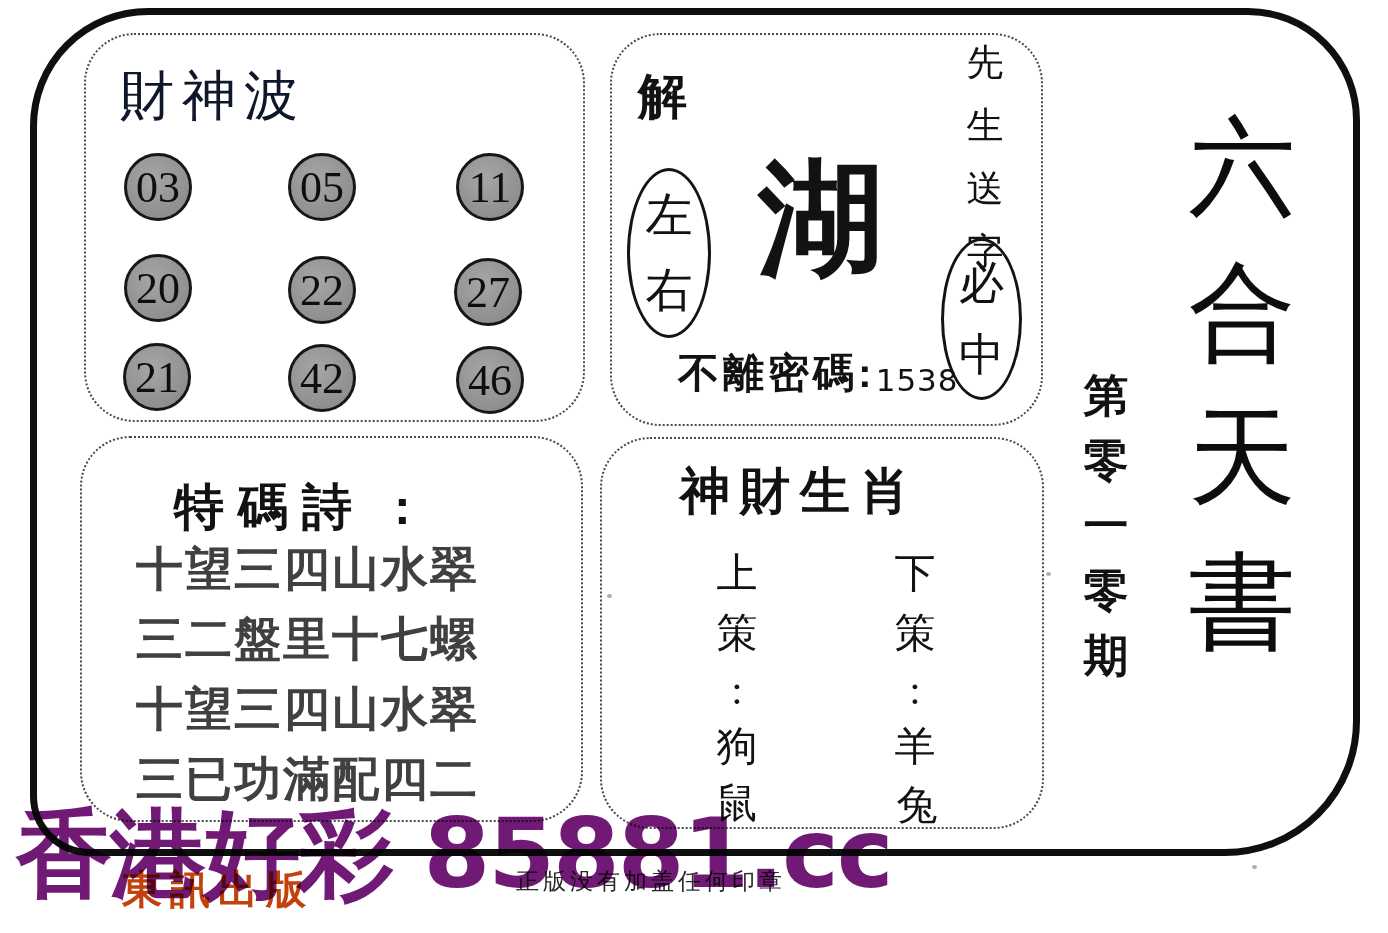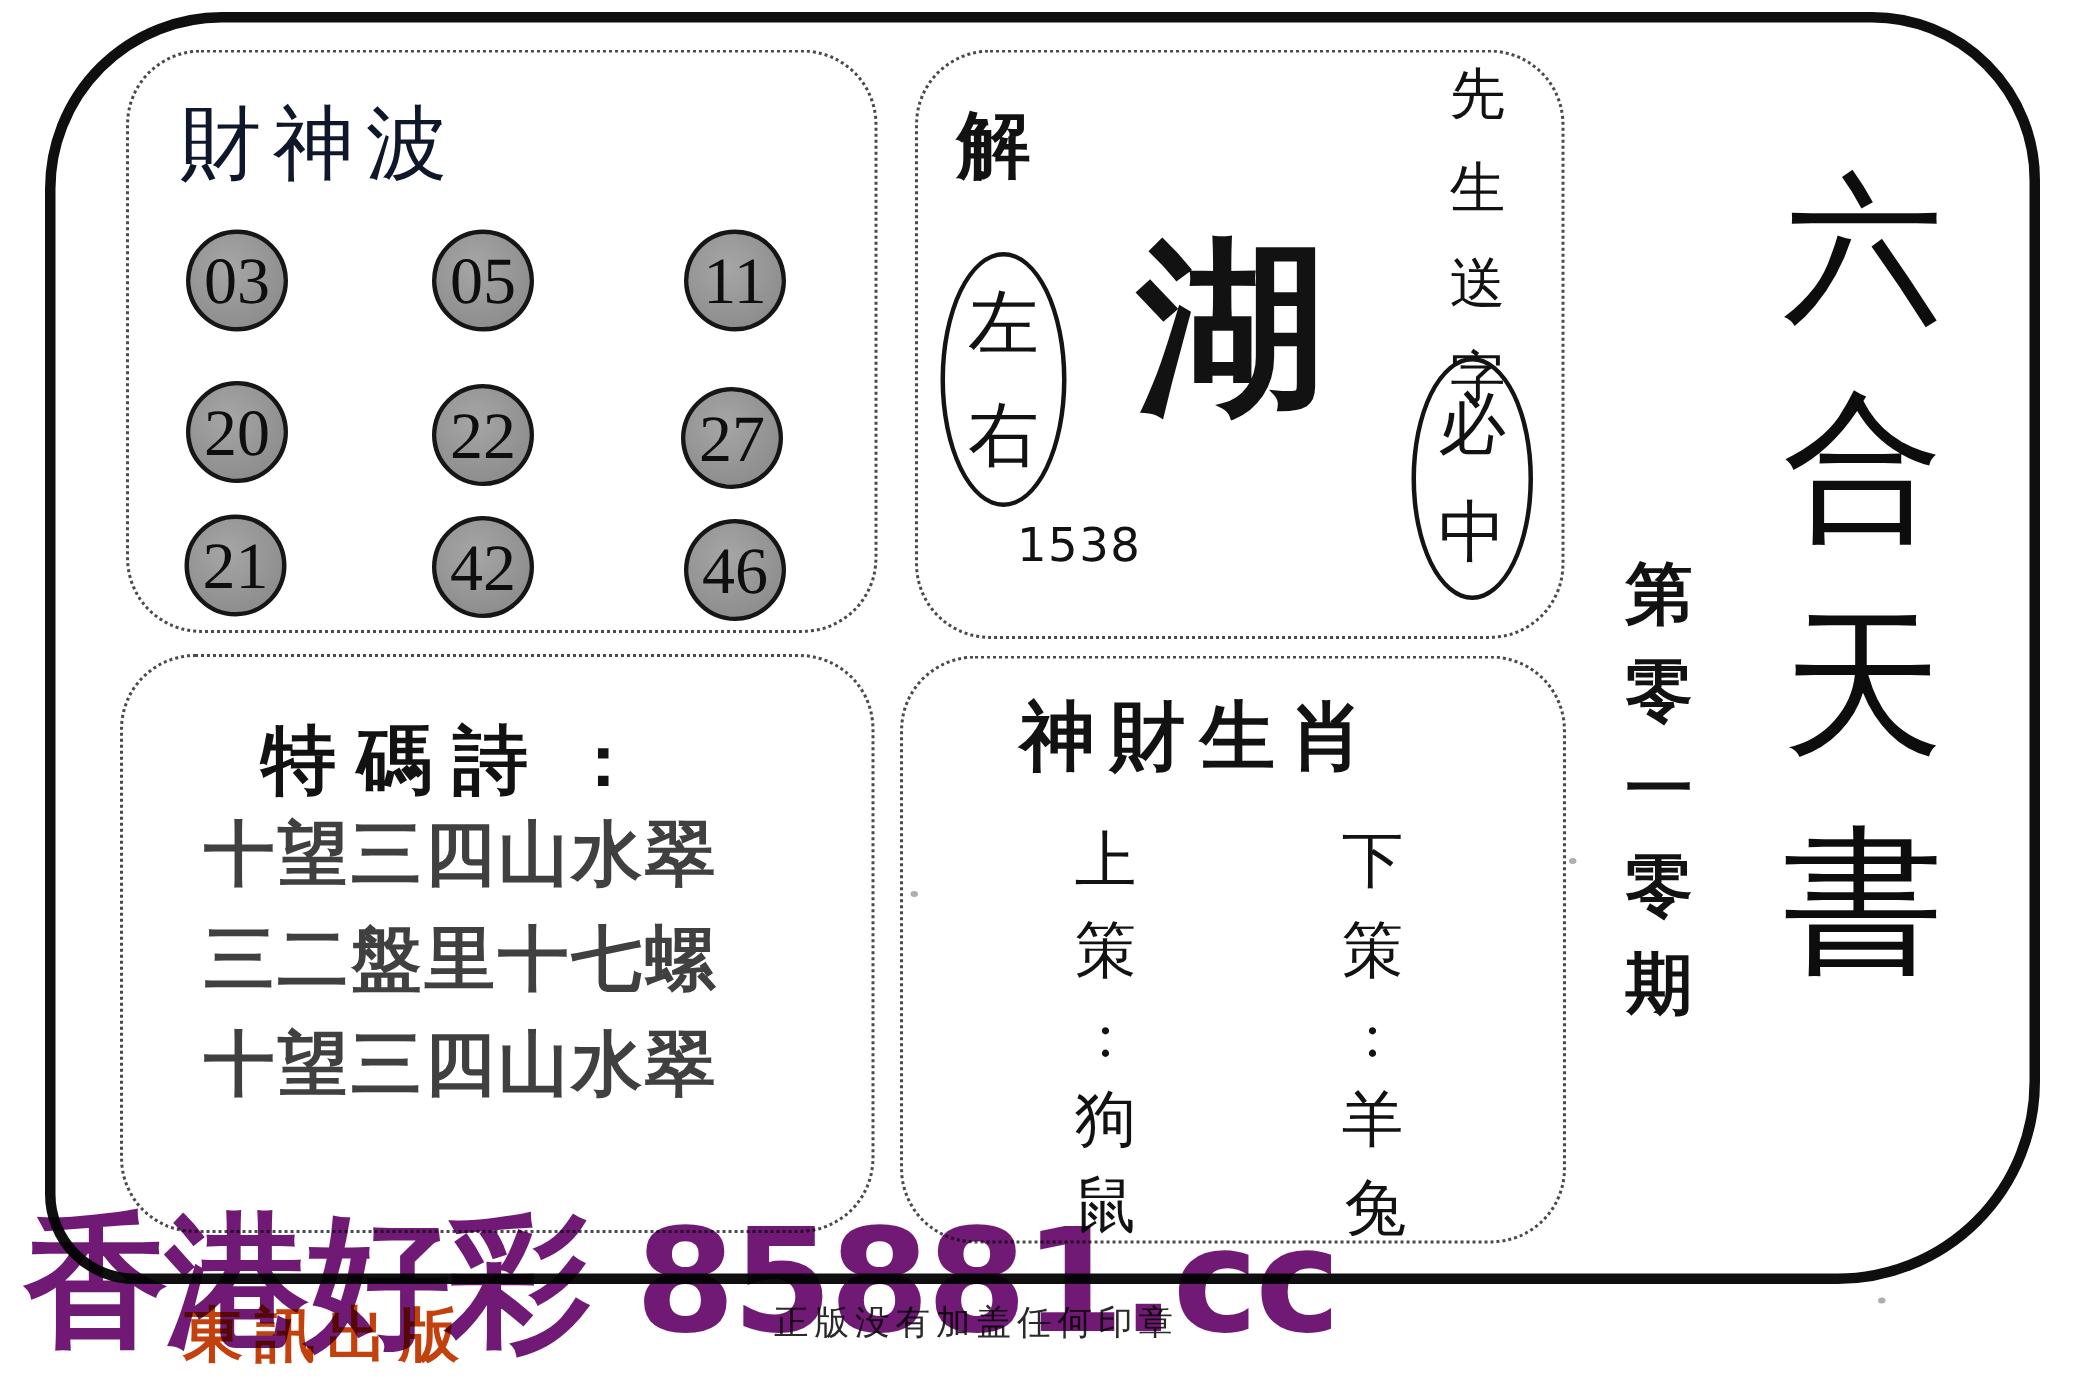--- a/index.html
+++ b/index.html
@@ -114,29 +114,31 @@
   <span>送</span>
   <span>字</span>
 </div>
 
 <div class="abs oval oval-must">
   <span>必</span>
   <span>中</span>
 </div>
 
 <div class="abs code-row">
+  <span class="code-label">不離密碼:</span>
   <span class="code-value">1538</span>
 </div>
 
 <div class="abs dotted-box box-poem"></div>
 <div class="abs poem-title">特碼詩 :</div>
 <div class="abs poem-lines">
   <div>十望三四山水翠</div>
   <div>三二盤里十七螺</div>
   <div>十望三四山水翠</div>
+  <div>三已功滿配四二</div>
 </div>
 
 <div class="abs dotted-box box-zodiac"></div>
 <div class="abs zodiac-title">神財生肖</div>
 
 <div class="abs zodiac-col zodiac-col-left">
   <span>上</span>
   <span>策</span>
   <span>:</span>
   <span>狗</span>

